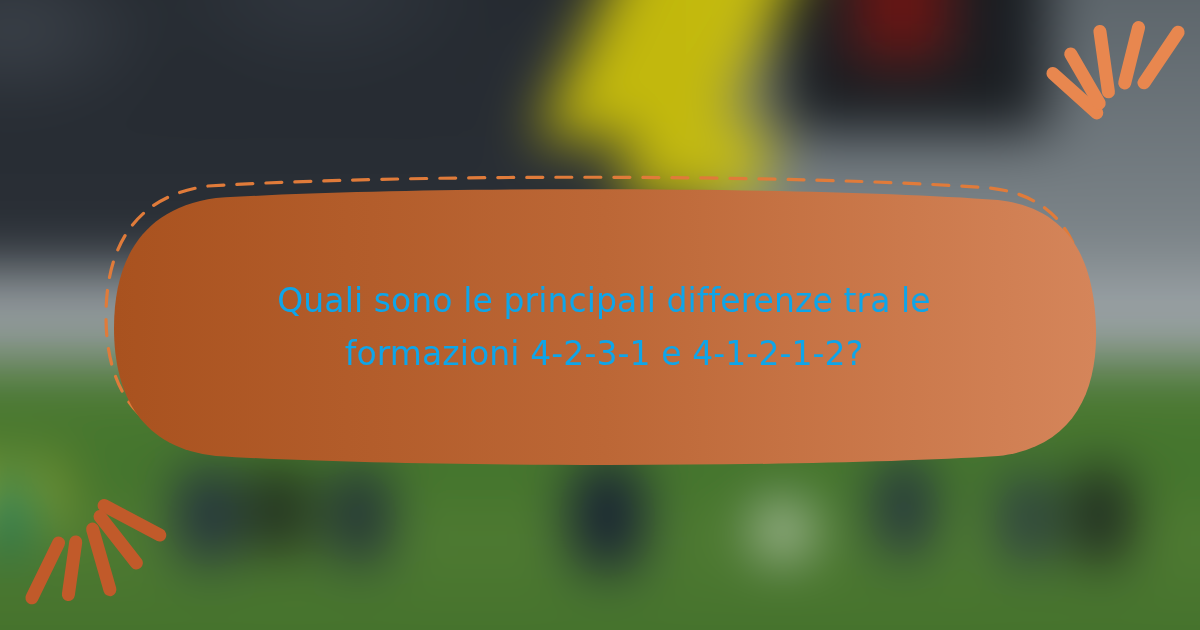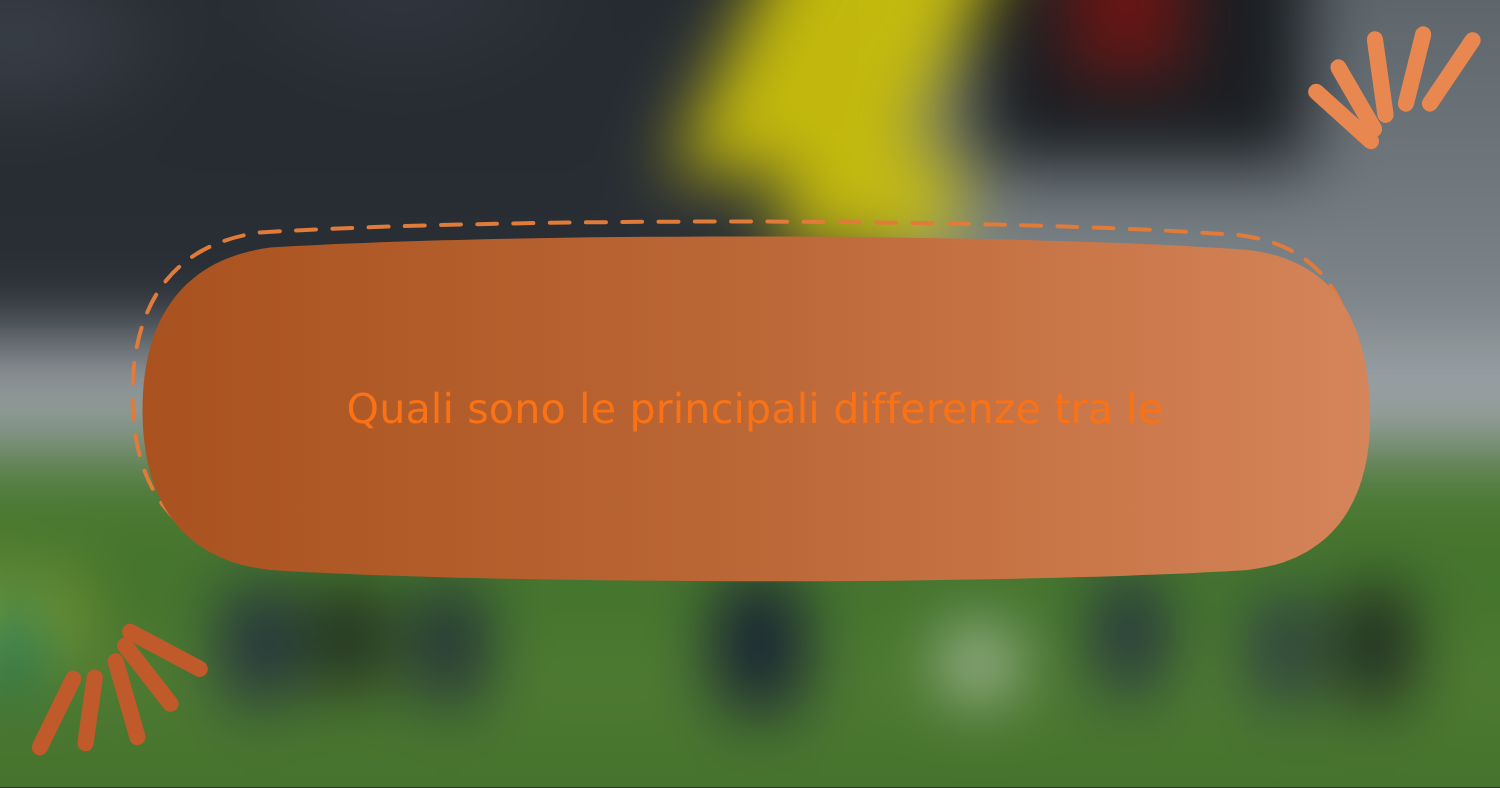--- a/index.html
+++ b/index.html
@@ -199,21 +199,21 @@
     display: flex;
     flex-direction: column;
     align-items: center;
     justify-content: center;
     text-align: center;
     padding: 0 70px;
     box-sizing: border-box;
     z-index: 3;
   }
   .card-text .line {
-    color: #f97316;
+    color: #0ea5e9;
     font-size: 33px;
     line-height: 1.62;
     font-weight: 400;
     letter-spacing: .1px;
     white-space: nowrap;
   }
 </style>
 </head>
 <body>
 
@@ -285,16 +285,17 @@
                  C 962 18, 986 70, 988 138
                  C 990 206, 962 258, 890 266
                  C 700 278, 300 278, 108 266
                  C 34 258, 6 206, 6 138
                  C 6 70, 34 18, 108 8 Z" fill="url(#cardGrad)"></path>
       </svg>
     </div>
 
     <div class="card-text">
       <div class="line">Quali sono le principali differenze tra le</div>
+      <div class="line">formazioni 4-2-3-1 e 4-1-2-1-2?</div>
     </div>
 
   </div>
 </div>
 
 </body></html>

